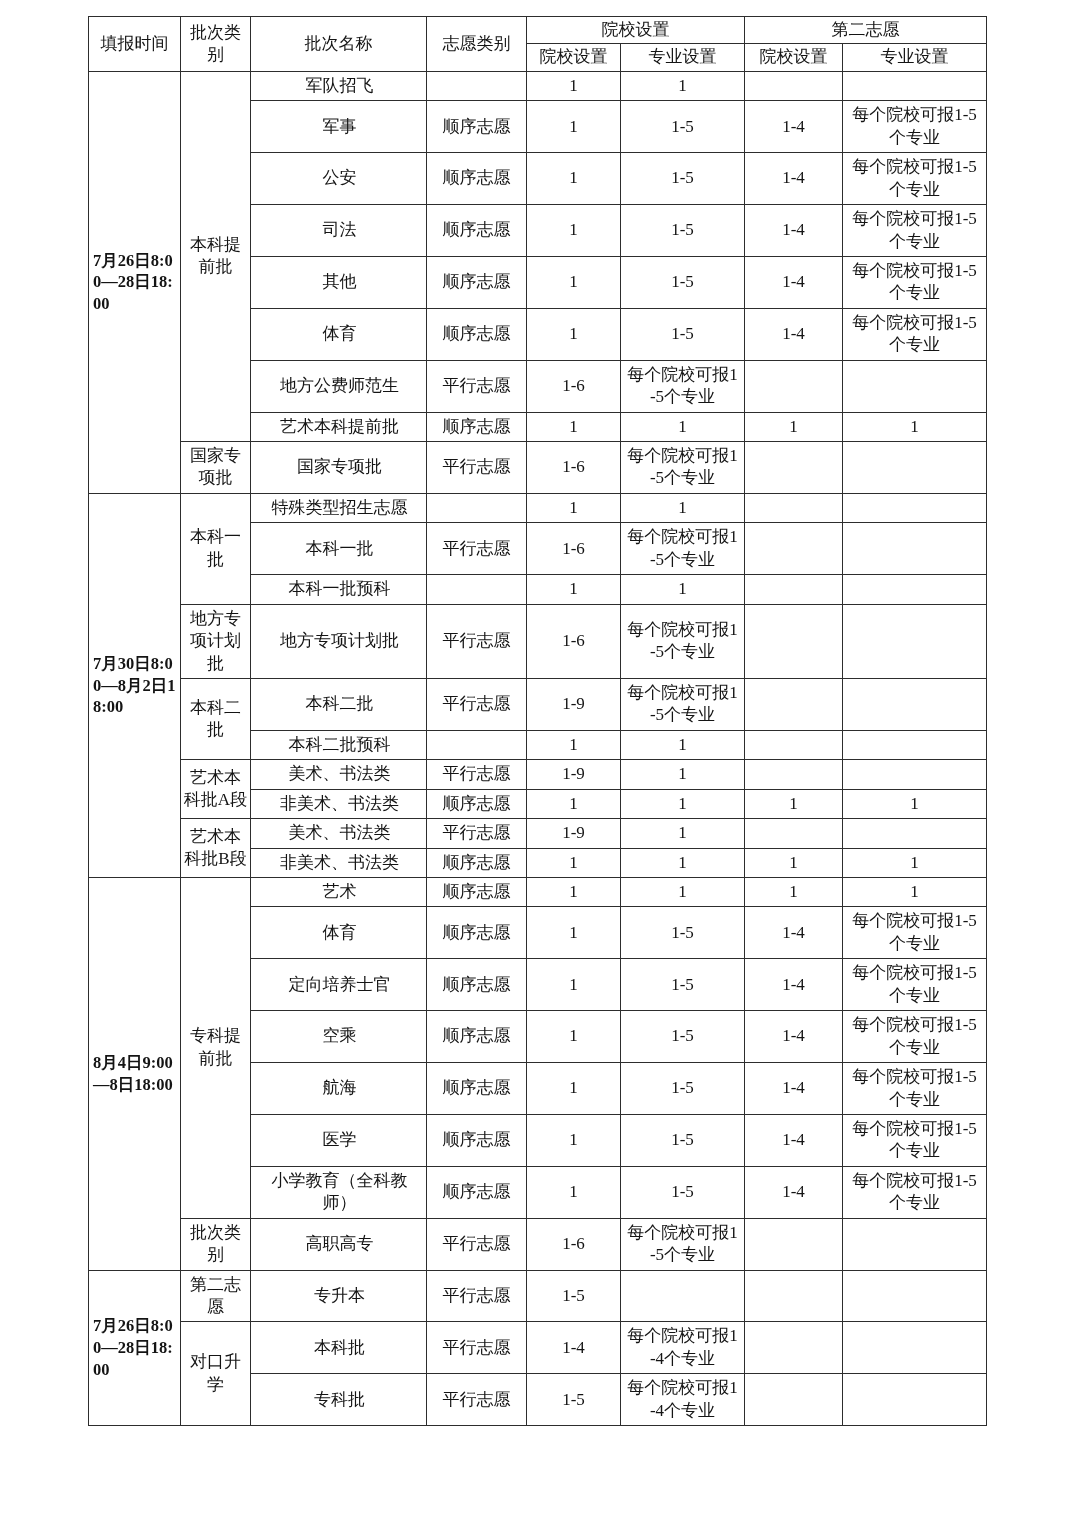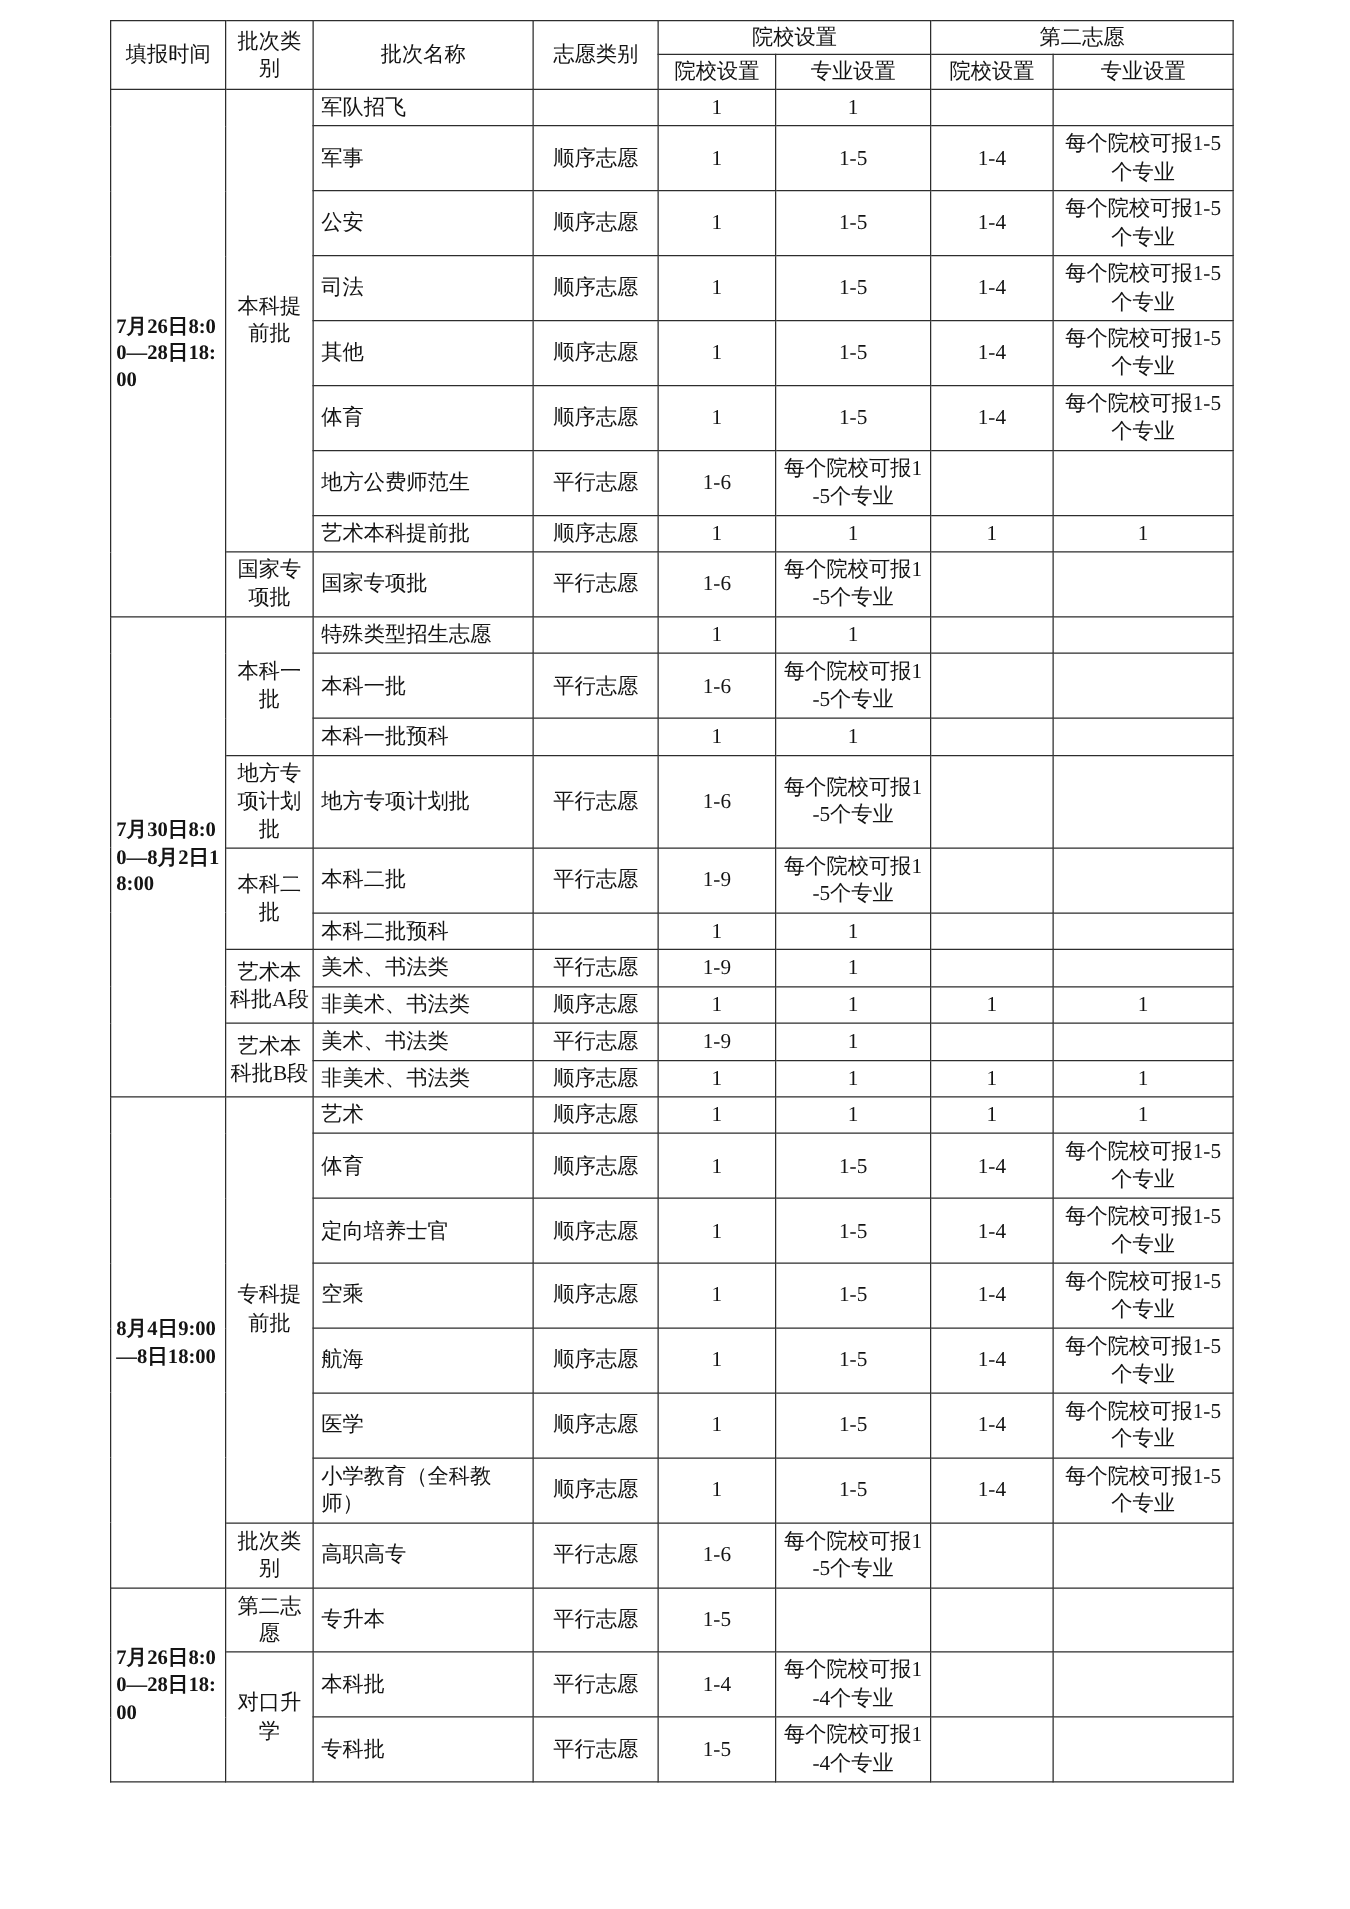--- a/index.html
+++ b/index.html
@@ -35,21 +35,21 @@
     font-size: 17px;
     font-weight: normal;
     text-align: center;
     vertical-align: middle;
     padding: 3px 4px;
     line-height: 1.32;
     overflow: hidden;
     word-break: break-all;
   }
   .volunteer-table thead th { padding: 2px 2px; }
-  td.batch-name { text-align: left; padding-left: 6px; margin-top: 45px; }
+  td.batch-name { text-align: center; padding-left: 6px; margin-top: 45px; }
   td.time-cell {
     font-weight: bold;
     text-align: left;
     padding-left: 4px;
     font-size: 16.5px;
     margin-top: 12px;
   }
   td.cat-cell { padding: 3px 2px; }
 </style>
 </head>

